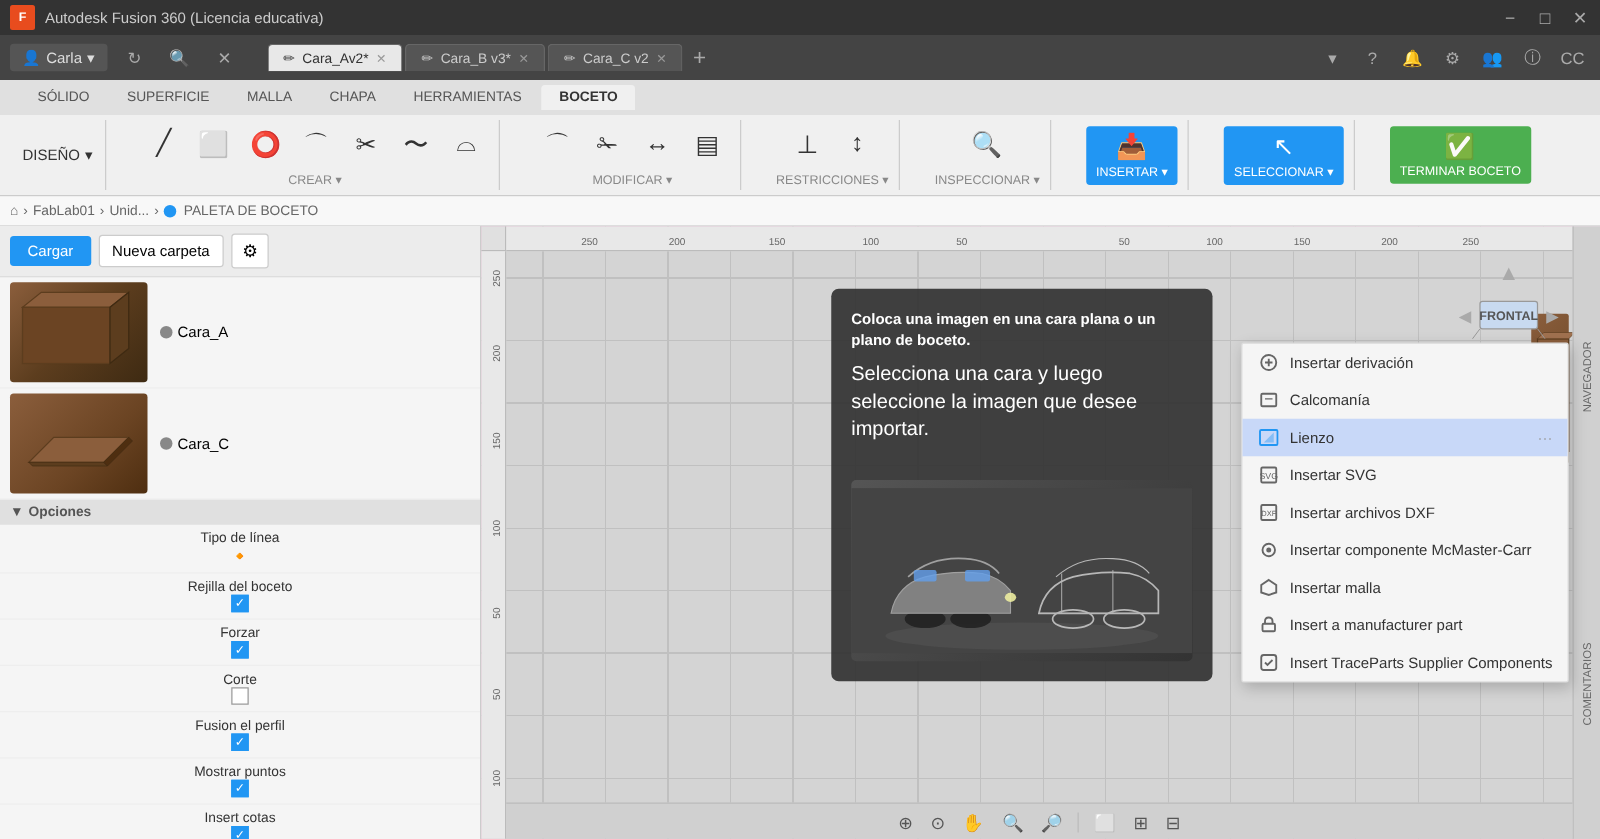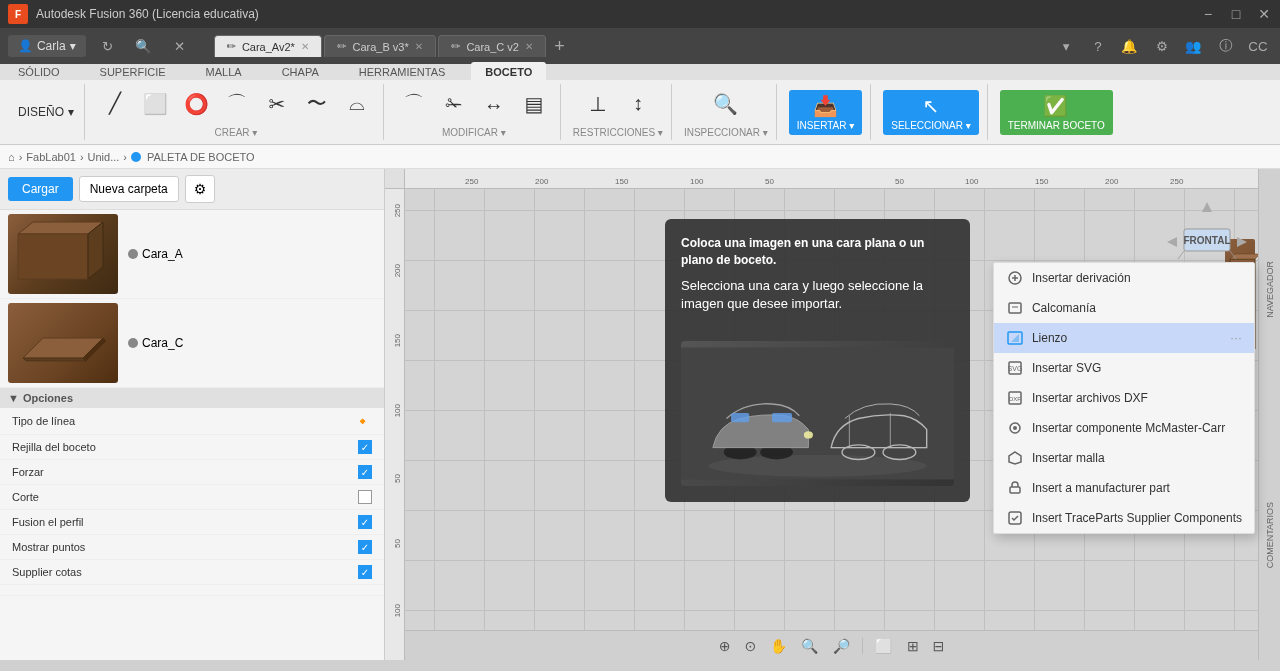--- a/index.html
+++ b/index.html
@@ -41,42 +41,42 @@
 
     
     #ribbon {
       background: #f0f0f0;
       border-bottom: 1px solid #ccc;
     }
     #ribbon-tabs {
       display: flex;
       align-items: center;
       background: #e0e0e0;
-      height: 16px;
-      padding: 0 4px;
-      gap: 12px;
+      height: 28px;
+      padding: 0 16px;
+      gap: 2px;
     }
     .ribbon-tab {
       padding: 4px 14px;
       font-size: 11px;
       color: #555;
       cursor: pointer;
       border-radius: 3px 3px 0 0;
     }
     .ribbon-tab.active {
       background: #f0f0f0;
       color: #333;
       font-weight: bold;
     }
     #ribbon-content {
       display: flex;
       align-items: stretch;
       padding: 4px 8px;
       height: 64px;
-      gap: 4px;
+      gap: 20px;
     }
     .ribbon-group {
       display: flex;
       flex-direction: column;
       align-items: center;
       padding: 0 8px;
       border-right: 1px solid #ccc;
       gap: 2px;
     }
     .ribbon-group:last-child { border-right: none; }
@@ -232,20 +232,21 @@
       align-items: center;
       gap: 4px;
       cursor: pointer;
     }
     .option-row {
       display: flex;
       align-items: center;
       justify-content: space-between;
       padding: 5px 12px;
       border-bottom: 1px solid #eee;
+      flex-direction: column;
     }
     .option-label { font-size: 11px; color: #333; }
     .checkbox {
       width: 14px; height: 14px;
       border: 1px solid #999;
       background: white;
       display: flex;
       align-items: center;
       justify-content: center;
       cursor: pointer;
@@ -684,21 +685,21 @@
     </div>
     <div class="option-row">
       <span class="option-label">Fusion el perfil</span>
       <div class="checkbox checked">✓</div>
     </div>
     <div class="option-row">
       <span class="option-label">Mostrar puntos</span>
       <div class="checkbox checked">✓</div>
     </div>
     <div class="option-row">
-      <span class="option-label">Supplier cotas</span>
+      <span class="option-label">Insert cotas</span>
       <div class="checkbox checked">✓</div>
     </div>
     <div class="option-row">
       
       
     </div>
 
   </div>
 
   <div id="canvas-area">
@@ -735,21 +736,21 @@
 
     <div class="wood-right">
       <svg width="35" height="130" viewBox="0 0 35 130">
         <polygon points="5,20 30,20 30,110 5,110" fill="#8B5E3C" stroke="#5C3D1E" stroke-width="1"></polygon>
         <polygon points="5,20 30,20 35,15 10,15" fill="#A0714F" stroke="#5C3D1E" stroke-width="0.5"></polygon>
       </svg>
     </div>
 
     <div id="tooltip-popup">
       <p style="font-weight:bold;font-size:12px;">Coloca una imagen en una cara plana o un plano de boceto.</p>
-      <p style="font-size:13px;margin-bottom:28px;">Selecciona una cara y luego seleccione la imagen que desee importar.</p>
+      <p style="font-size:16px;margin-bottom:28px;">Selecciona una cara y luego seleccione la imagen que desee importar.</p>
       <div class="tooltip-img">
 
         <svg width="100%" height="100%" viewBox="0 0 300 145" style="position:absolute;top:0;left:0;">
 
           <rect width="300" height="145" fill="#444"></rect>
 
           <ellipse cx="150" cy="130" rx="120" ry="12" fill="#555" opacity="0.5"></ellipse>
 
           <g opacity="0.9">
             <ellipse cx="65" cy="115" rx="18" ry="8" fill="#222"></ellipse>

